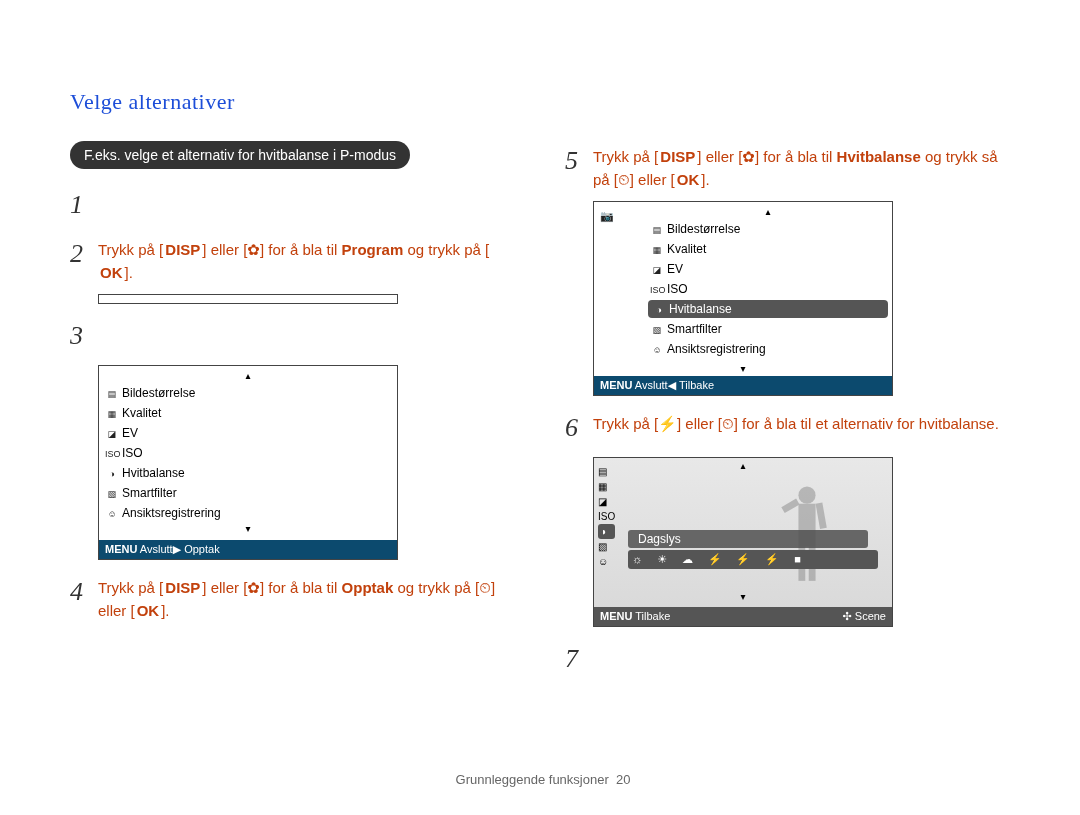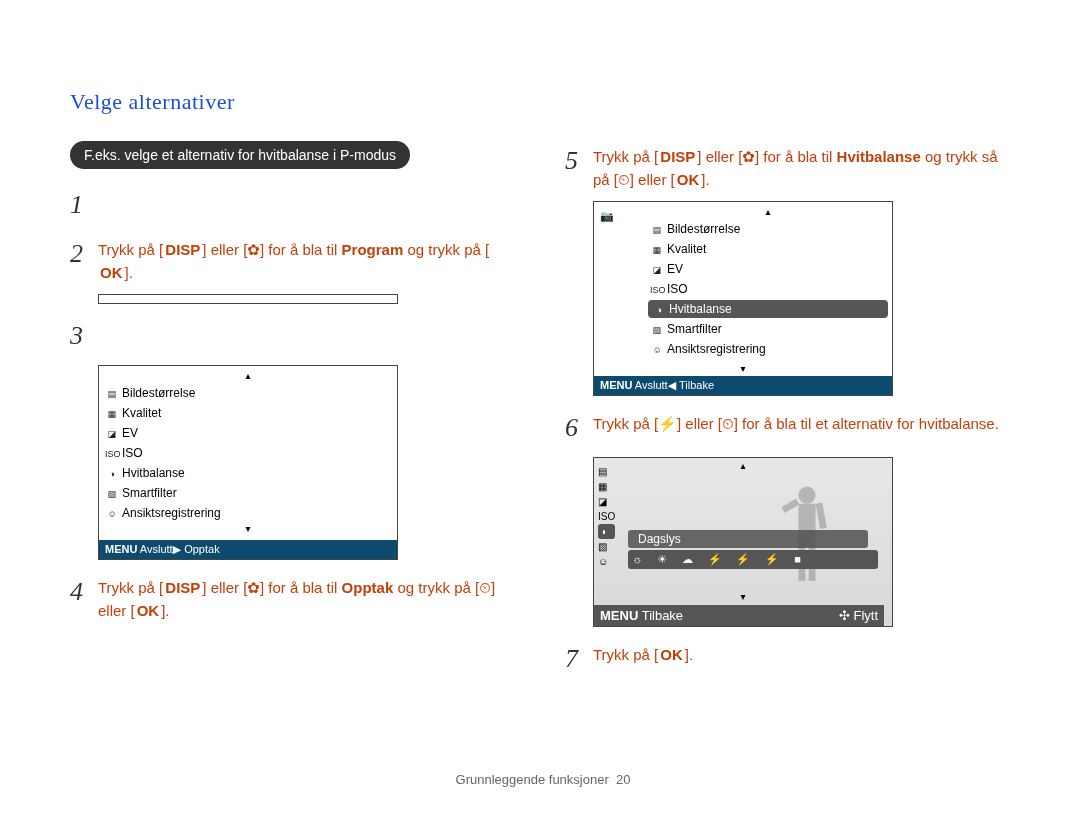--- a/index.html
+++ b/index.html
@@ -174,24 +174,24 @@
   .wb-human {
     position: absolute;
     right: 40px;
     top: 20px;
     width: 90px;
     height: 120px;
     opacity: 0.5;
   }
   .wb-footer {
     position: absolute;
-    bottom:0; left:0; right:8px;
+    bottom:0; left:0; right:0;
     background:#555;
     color:#fff;
-    font-size:13px;
+    font-size:11px;
     padding:3px 6px;
     display:flex;
     justify-content:space-between;
   }
   .footer-pagenum {
     text-align: center;
     font-size: 13px;
     color: #666;
     position: absolute;
     bottom: 28px;
@@ -322,29 +322,26 @@
           <rect x="10" y="17" width="10" height="4" transform="rotate(-30 10 17)" fill="#888"></rect>
           <rect x="30" y="15" width="4" height="15" transform="rotate(-10 30 15)" fill="#888"></rect>
           <rect x="20" y="40" width="4" height="20" fill="#888"></rect>
           <rect x="26" y="40" width="4" height="20" fill="#888"></rect>
         </svg>
         <div class="wb-label">Dagslys</div>
         <div class="wb-strip">☼ ☀ ☁ ⚡ ⚡ ⚡ ■</div>
         <div class="arrow-small" style="position:absolute;bottom:22px;left:0;right:0;">▾</div>
         <div class="wb-footer">
           <span><b>MENU</b> <span>Tilbake</span></span>
-          <span><span>✣</span> <span>Flytt</span></span>
+          <span><span>✣</span> <span>Scene</span></span>
         </div>
       </div>
 
       <div class="step">
         <div class="step-num">7</div>
-        <div class="step-text">
-          <span>Trykk på [</span><span class="keycap">OK</span><span>].</span>
-        </div>
       </div>
 
     </div>
   </div>
 </div>
 
 <div class="footer-pagenum">
   <span>Grunnleggende funksjoner</span>&nbsp;&nbsp;<span>20</span>
 </div>
 

